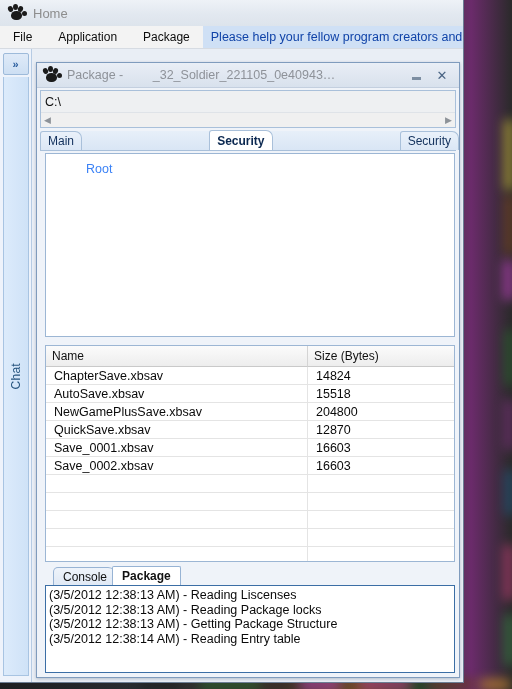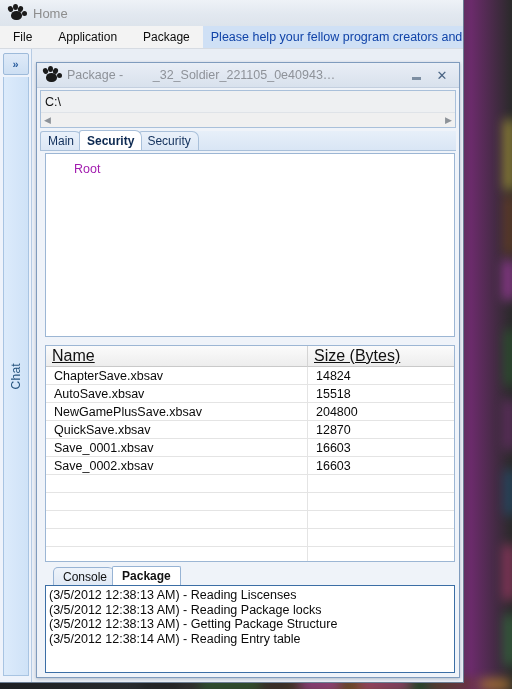--- a/index.html
+++ b/index.html
@@ -143,54 +143,55 @@
     padding: 0 3px;
   }
   .sb-arrow { color: #8d9298; font-size: 9px; }
 
   
   #tabstrip {
     margin: 3px 3px 0 3px; height: 20px;
     display: flex; align-items: flex-end;
     border-bottom: 1px solid #a9c0da;
     background: linear-gradient(180deg,#e7eff9,#d9e6f5);
+    justify-content: space-between;
   }
   .tab {
     height: 19px; padding: 0 7px;
     display: flex; align-items: center;
     font-size: 12px; color: #12305c; cursor: pointer;
     background: linear-gradient(180deg,#eaf1fa,#dbe7f6);
     border: 1px solid #a9c0da; border-bottom: none;
     border-radius: 3px 7px 0 0; margin-right: -3px;
   }
   .tab.active {
     background: #fff; font-weight: bold; color: #0b2850;
     height: 20px; z-index: 2;
   }
 
   
   #tree-panel {
     margin: 2px 4px 0 8px; flex: 0 0 auto; height: 184px;
     background: #fff; border: 1px solid #9cb6d4;
     overflow: hidden; padding-top: 8px;
   }
-  #tree-root { padding-left: 28px; font-size: 12.5px; color: #a21caf; }
+  #tree-root { padding-left: 40px; font-size: 12.5px; color: #3b82f6; }
 
   
   #grid-panel {
     margin: 8px 4px 0 8px; flex: 1; min-height: 0;
     background: #fff; border: 1px solid #9cb6d4;
     display: flex; flex-direction: column; overflow: hidden;
   }
   .grid-row { display: flex; height: 18px; flex: 0 0 18px; }
   #grid-header .gh {
     background: linear-gradient(180deg,#fbfbfb,#ededed);
     border-right: 1px solid #d4d4d4; border-bottom: 1px solid #c9c9c9;
     display: flex; align-items: center; padding-left: 6px;
-    font-size: 16px; color: #111; cursor: pointer; text-decoration: underline;
+    font-size: 12px; color: #111; cursor: pointer;
   }
   #grid-header { height: 21px; flex: 0 0 21px; }
   #grid-header .grid-row { height: 21px; }
   .col-name { width: 262px; flex: 0 0 262px; }
   .col-size { width: 172px; flex: 0 0 172px; }
   .col-extra{ flex: 1; }
   .gc {
     border-right: 1px solid #e4e4e4; border-bottom: 1px solid #e4e4e4;
     display: flex; align-items: center; padding-left: 8px;
     font-size: 12.5px; color: #0a0a0a; overflow: hidden; white-space: nowrap;

